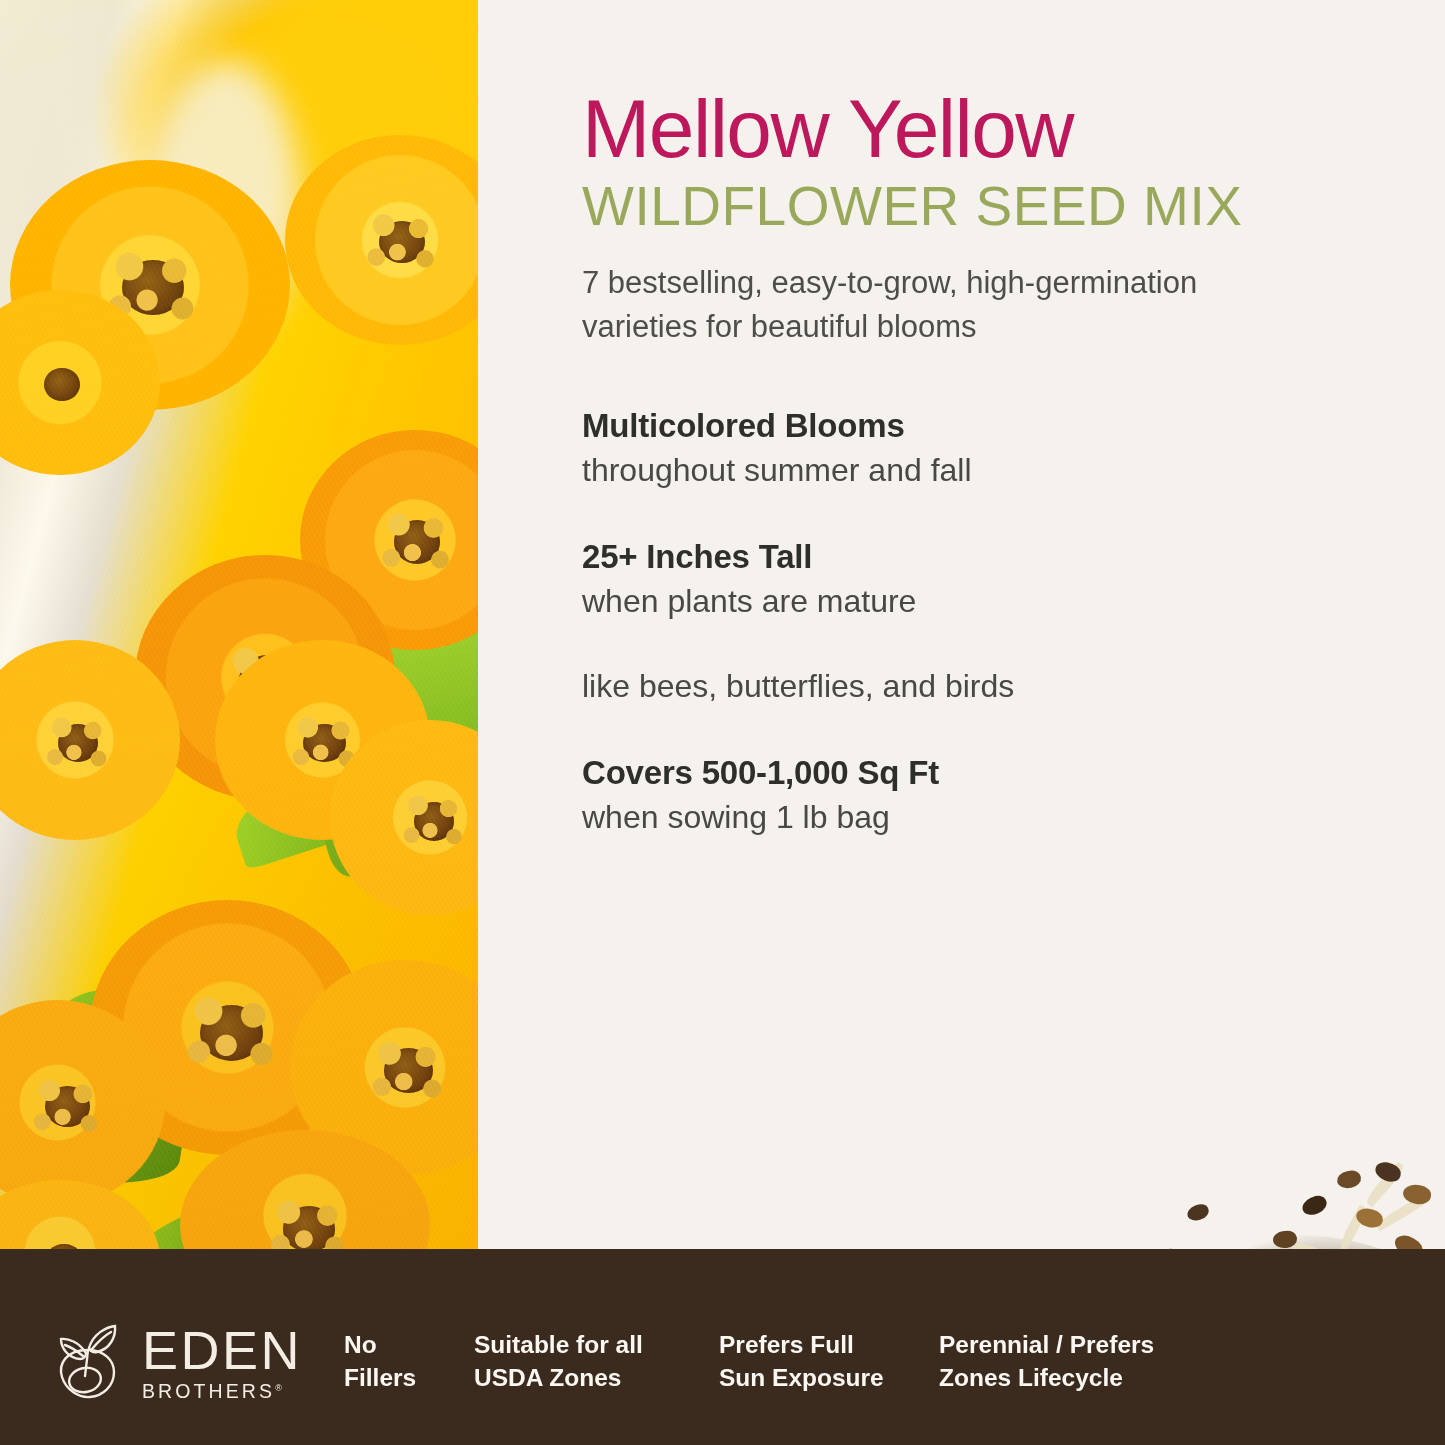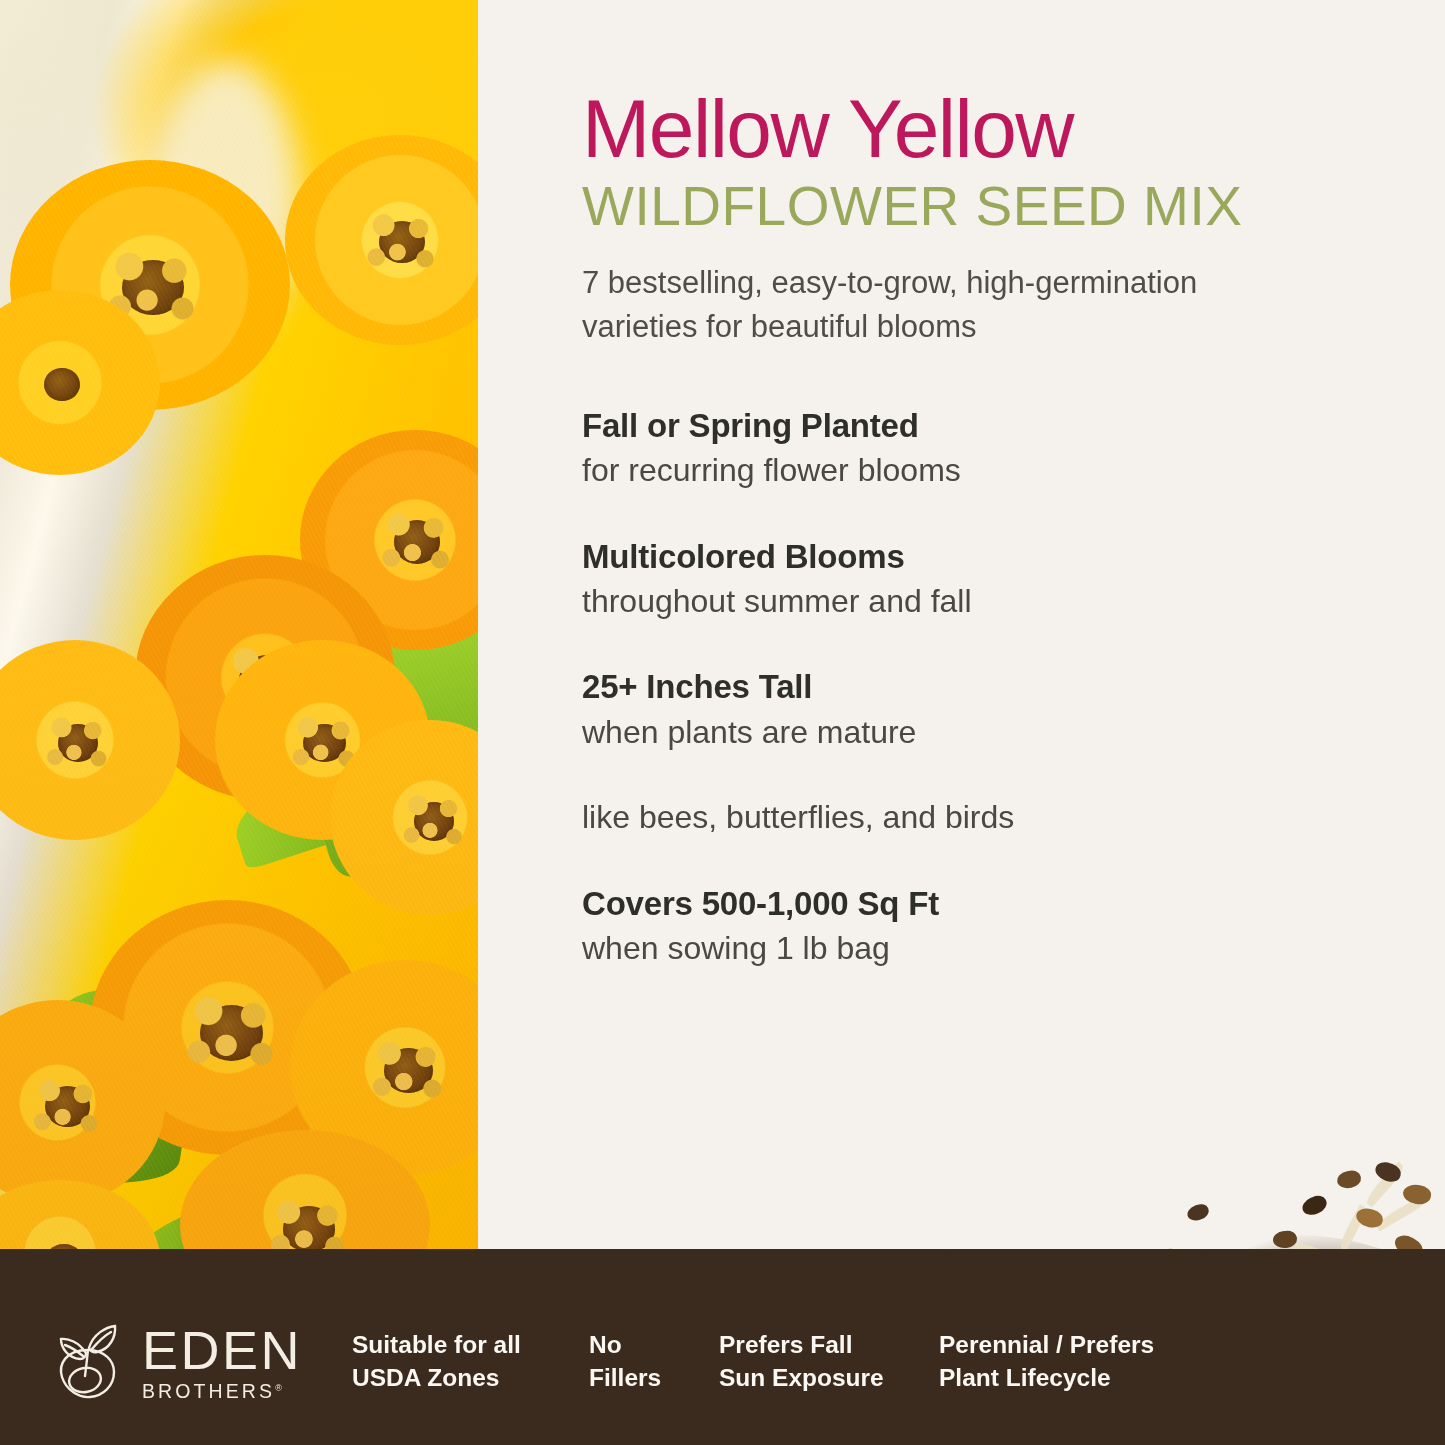--- a/index.html
+++ b/index.html
@@ -220,24 +220,20 @@
     <div class="photo-warm"></div>
     <div class="photo-grain"></div>
   </div>
 
   <div class="content">
     <h1 class="title">Mellow Yellow</h1>
     <h2 class="subtitle">WILDFLOWER SEED MIX</h2>
     <p class="lede">7 bestselling, easy-to-grow, high-germination varieties for beautiful blooms</p>
 
     <div class="features">
-      <div class="feature">
-        <div class="f-title">Fall or Spring Planted</div>
-        <div class="f-sub">for recurring flower blooms</div>
-      </div>
       <div class="feature">
         <div class="f-title">Multicolored Blooms</div>
         <div class="f-sub">throughout summer and fall</div>
       </div>
       <div class="feature">
         <div class="f-title">25+ Inches Tall</div>
         <div class="f-sub">when plants are mature</div>
       </div>
       <div class="feature">
         <div class="f-sub">like bees, butterflies, and birds</div>
@@ -319,33 +315,33 @@
             <ellipse cx="33" cy="60" rx="16" ry="12" transform="rotate(-12 33 60)"></ellipse>
           </g>
         </svg>
         <div class="logo-type">
           <span class="logo-eden">EDEN</span>
           <span class="logo-bros"><span>BROTHERS</span><sup>®</sup></span>
         </div>
       </div>
 
       <div class="badges">
+        <div class="badge b1">
+          <div>No</div>
+          <div>Fillers</div>
+        </div>
         <div class="badge b2">
           <div>Suitable for all</div>
           <div>USDA Zones</div>
         </div>
-        <div class="badge b1">
-          <div>No</div>
-          <div>Fillers</div>
-        </div>
         <div class="badge b3">
-          <div>Prefers Fall</div>
+          <div>Prefers Full</div>
           <div>Sun Exposure</div>
         </div>
         <div class="badge b4">
           <div>Perennial / Prefers</div>
-          <div>Plant Lifecycle</div>
+          <div>Zones Lifecycle</div>
         </div>
       </div>
     </div>
   </div>
 
 </div>
 
 </body></html>

